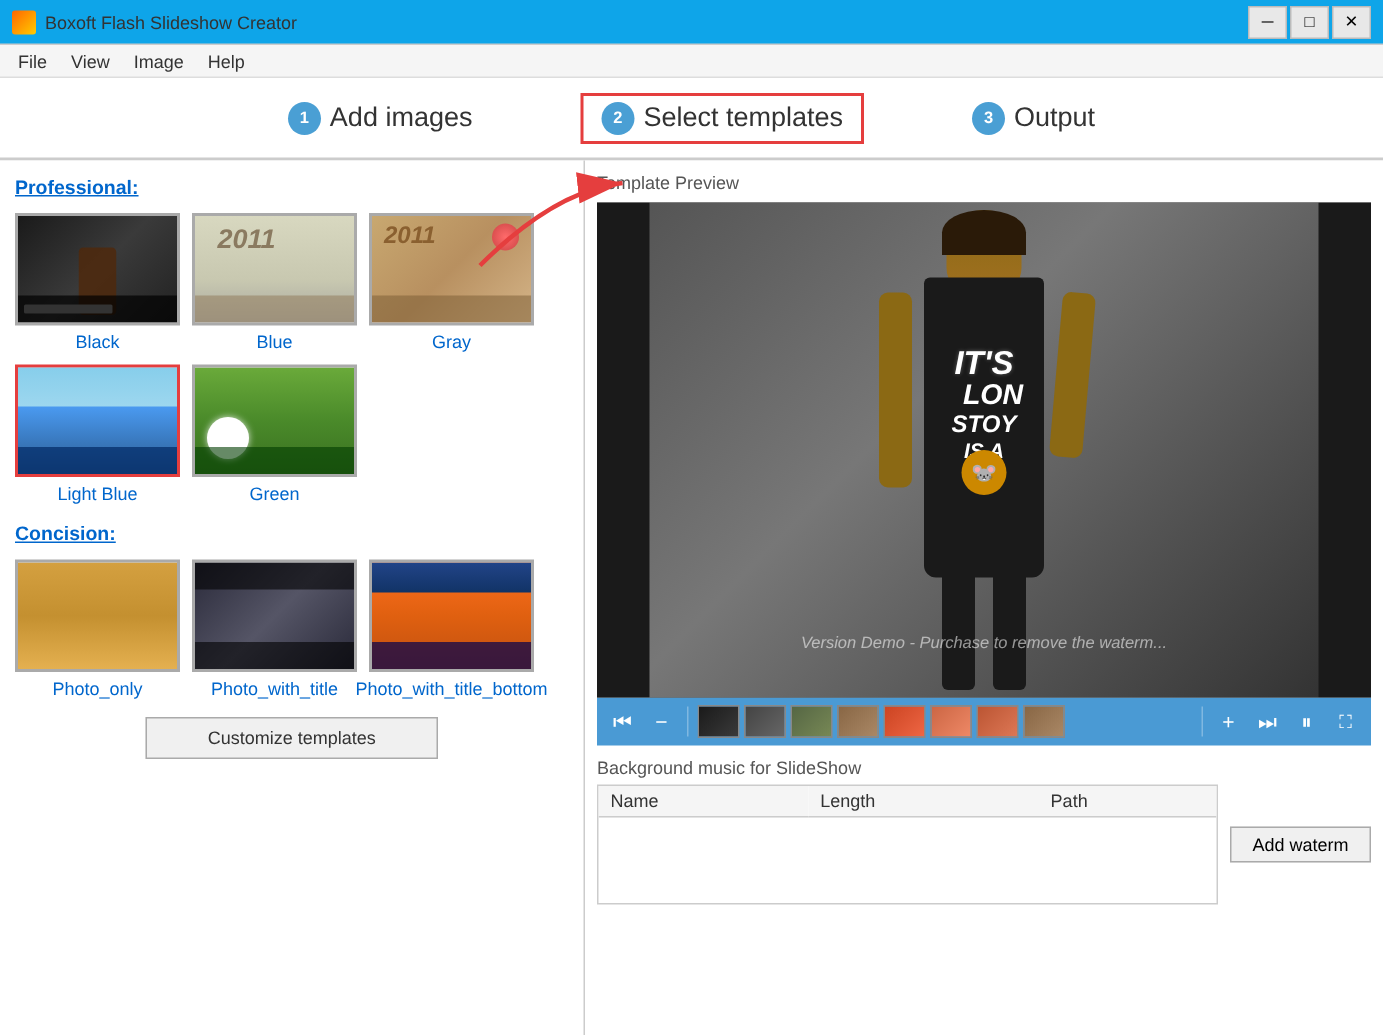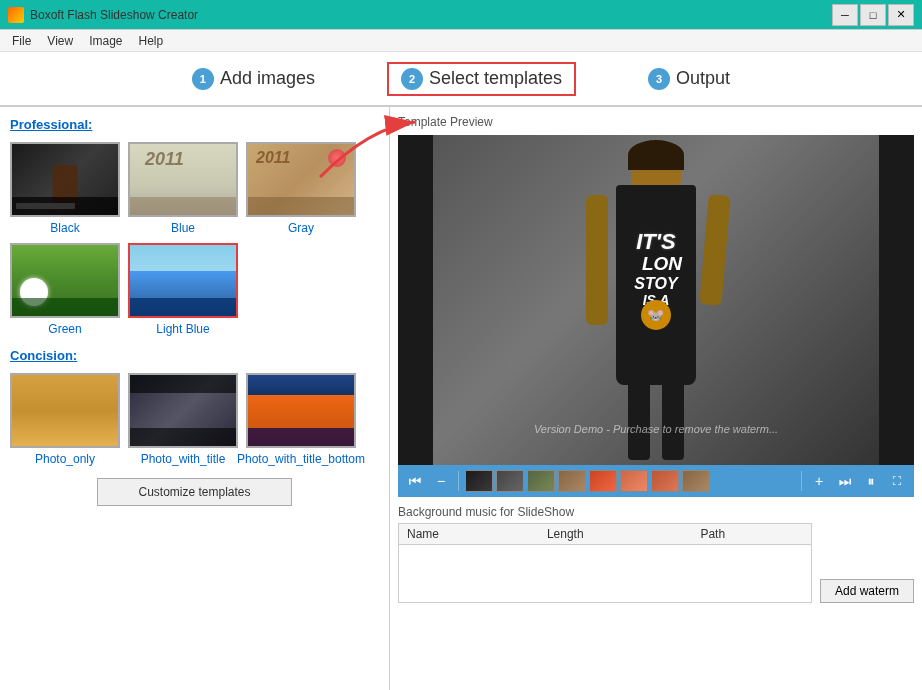--- a/index.html
+++ b/index.html
@@ -1,20 +1,20 @@
 <!DOCTYPE html>
 <html><head>
   <meta charset="utf-8">
   <style>
     * { margin: 0; padding: 0; box-sizing: border-box; }
     body { font-family: 'Segoe UI', Tahoma, sans-serif; font-size: 12px; background: #f0f0f0; width: 922px; height: 690px; overflow: hidden; }
 
     
     .title-bar {
-      background: #14b8a6;
+      background: #0ea5e9;
       height: 30px;
       display: flex;
       align-items: center;
       justify-content: space-between;
       padding: 0 8px;
       border-bottom: 1px solid #ccc;
       user-select: none;
     }
     .title-bar-left { display: flex; align-items: center; gap: 6px; font-size: 12px; color: #333; }
     .title-bar-icon { width: 16px; height: 16px; background: linear-gradient(135deg, #ff6600, #ffcc00); border-radius: 2px; }
@@ -360,42 +360,42 @@
               <div style="position:absolute;top:5px;right:8px;width:18px;height:18px;background:radial-gradient(circle,#ff6b6b,#cc4444);border-radius:50%;"></div>
               <div style="position:absolute;top:5px;left:8px;font-size:16px;font-weight:bold;color:#8a6030;font-style:italic;">2011</div>
               <div style="position:absolute;bottom:0;width:100%;height:18px;background:rgba(120,90,50,0.5);"></div>
             </div>
           </div>
         </div>
         <span class="template-name">Gray</span>
       </div>
 
       <div class="template-item">
-        <div class="template-thumb normal" style="background:linear-gradient(180deg,#6aaa3a 0%,#4a8a2a 50%,#3a7020 100%);">
-          <div class="thumb-content">
-            <div style="position:relative;width:100%;height:100%;">
-              <div style="position:absolute;bottom:10px;left:8px;width:28px;height:28px;background:white;border-radius:50%;box-shadow:0 0 5px rgba(255,255,255,0.8);"></div>
-              <div style="position:absolute;bottom:0;width:100%;height:18px;background:rgba(0,60,0,0.6);"></div>
-            </div>
-          </div>
-        </div>
-        <span class="template-name">Green</span>
-      </div>
-
-      <div class="template-item">
         <div class="template-thumb selected" style="background:linear-gradient(180deg,#87ceeb 0%,#4a9ad4 40%,#2a6ab4 100%);">
           <div class="thumb-content">
             <div style="position:relative;width:100%;height:100%;">
               <div style="position:absolute;top:0;width:100%;height:30px;background:linear-gradient(180deg,#87ceeb,#a0d8ef);"></div>
               <div style="position:absolute;bottom:0;width:100%;height:45px;background:linear-gradient(180deg,#4a9af0,#2a5a90);"></div>
               <div style="position:absolute;bottom:0;width:100%;height:18px;background:rgba(0,40,100,0.7);"></div>
             </div>
           </div>
         </div>
         <span class="template-name">Light Blue</span>
+      </div>
+
+      <div class="template-item">
+        <div class="template-thumb normal" style="background:linear-gradient(180deg,#6aaa3a 0%,#4a8a2a 50%,#3a7020 100%);">
+          <div class="thumb-content">
+            <div style="position:relative;width:100%;height:100%;">
+              <div style="position:absolute;bottom:10px;left:8px;width:28px;height:28px;background:white;border-radius:50%;box-shadow:0 0 5px rgba(255,255,255,0.8);"></div>
+              <div style="position:absolute;bottom:0;width:100%;height:18px;background:rgba(0,60,0,0.6);"></div>
+            </div>
+          </div>
+        </div>
+        <span class="template-name">Green</span>
       </div>
     </div>
 
     <div class="section-title">Concision:</div>
 
     <div class="template-grid">
 
       <div class="template-item">
         <div class="template-thumb normal" style="background:linear-gradient(180deg,#d4a040,#c49030,#e4b050);">
           <div class="thumb-content">
@@ -484,21 +484,21 @@
       </div>
       <div class="pb-sep"></div>
       <button class="pb-btn" title="Next">+</button>
       <button class="pb-btn" title="Go to end">⏭</button>
       <button class="pb-btn" title="Pause">⏸</button>
       <button class="pb-btn" title="Fullscreen" style="font-size:12px;">⛶</button>
     </div>
 
     <div class="music-section">
       <div class="music-header">Background music for SlideShow</div>
-      <div style="display:flex;gap:8px;align-items:flex-end;">
+      <div style="display:flex;gap:8px;align-items:center;">
         <div class="music-table-wrapper" style="flex:1;">
           <table class="music-table">
             <thead>
               <tr>
                 <th>Name</th>
                 <th>Length</th>
                 <th>Path</th>
               </tr>
             </thead>
             <tbody>

